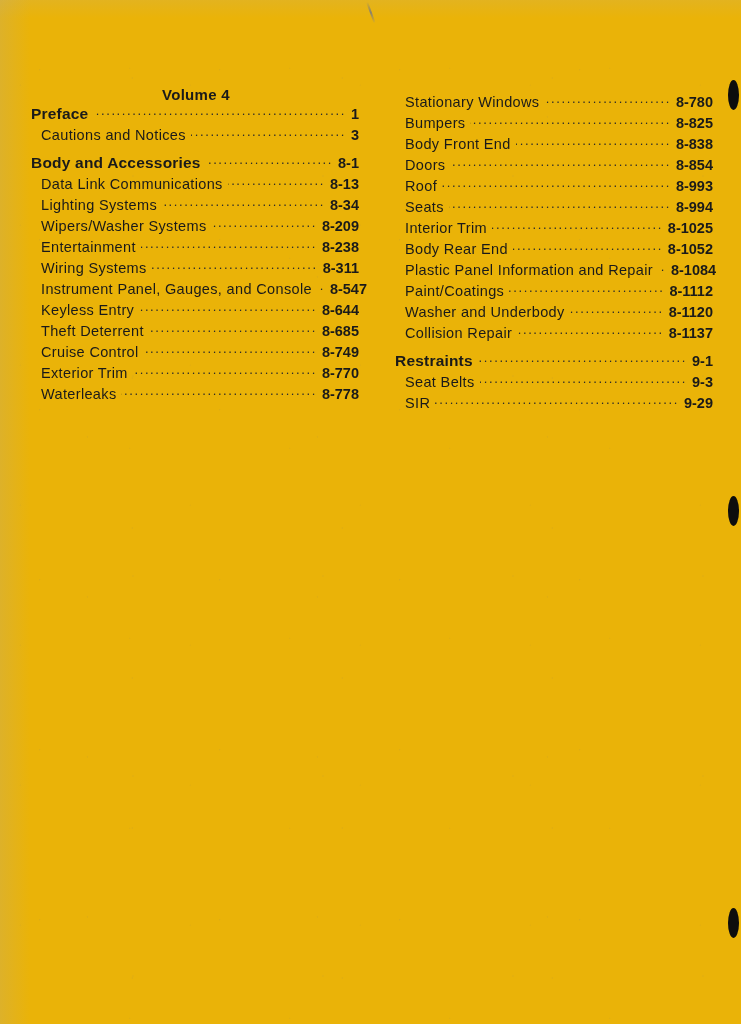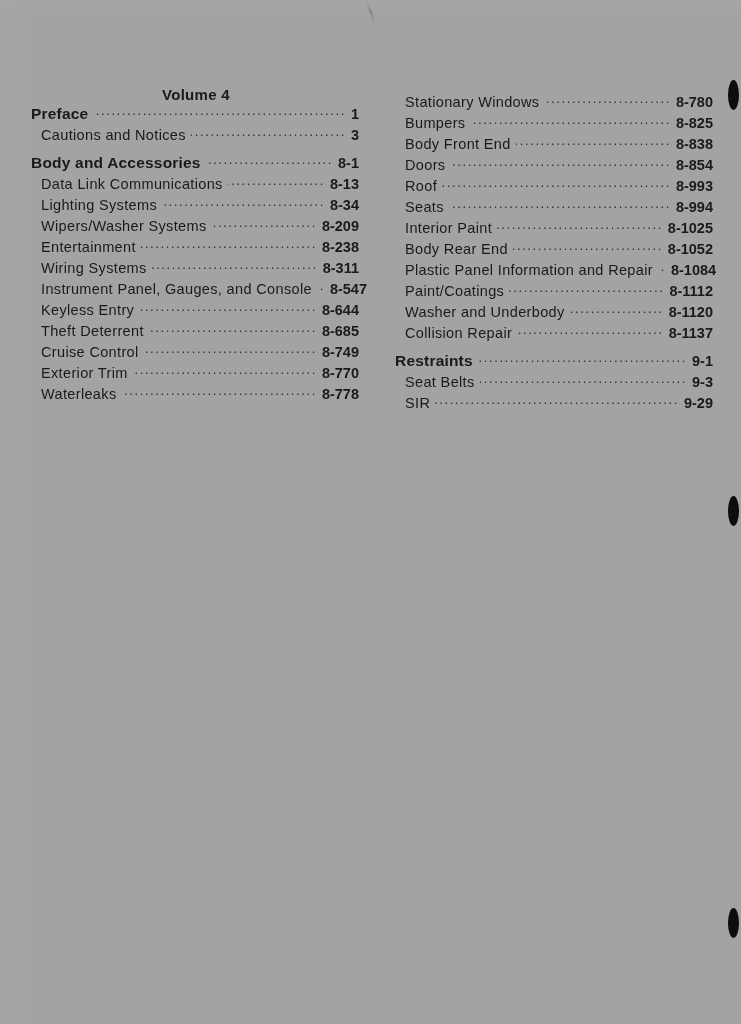--- a/index.html
+++ b/index.html
@@ -4,21 +4,21 @@
 <style>
   html, body {
     margin: 0;
     padding: 0;
     background: #ffffff;
   }
   .page {
     position: relative;
     width: 741px;
     height: 1024px;
-    background: #a3a3a3;
+    background: #eab308;
     overflow: hidden;
     font-family: "Liberation Sans", sans-serif;
     color: #1a1a1a;
     -webkit-font-smoothing: antialiased;
   }
   
   .scan-vignette-left {
     position: absolute;
     left: 0; top: 0;
     width: 30px; height: 100%;
@@ -256,21 +256,21 @@
         <span class="toc-label">Roof</span>
         <span class="toc-leader"></span>
         <span class="toc-page">8-993</span>
       </div>
       <div class="toc-row level-item">
         <span class="toc-label">Seats</span>
         <span class="toc-leader"></span>
         <span class="toc-page">8-994</span>
       </div>
       <div class="toc-row level-item">
-        <span class="toc-label">Interior Paint</span>
+        <span class="toc-label">Interior Trim</span>
         <span class="toc-leader"></span>
         <span class="toc-page">8-1025</span>
       </div>
       <div class="toc-row level-item">
         <span class="toc-label">Body Rear End</span>
         <span class="toc-leader"></span>
         <span class="toc-page">8-1052</span>
       </div>
       <div class="toc-row level-item">
         <span class="toc-label">Plastic Panel Information and Repair</span>

